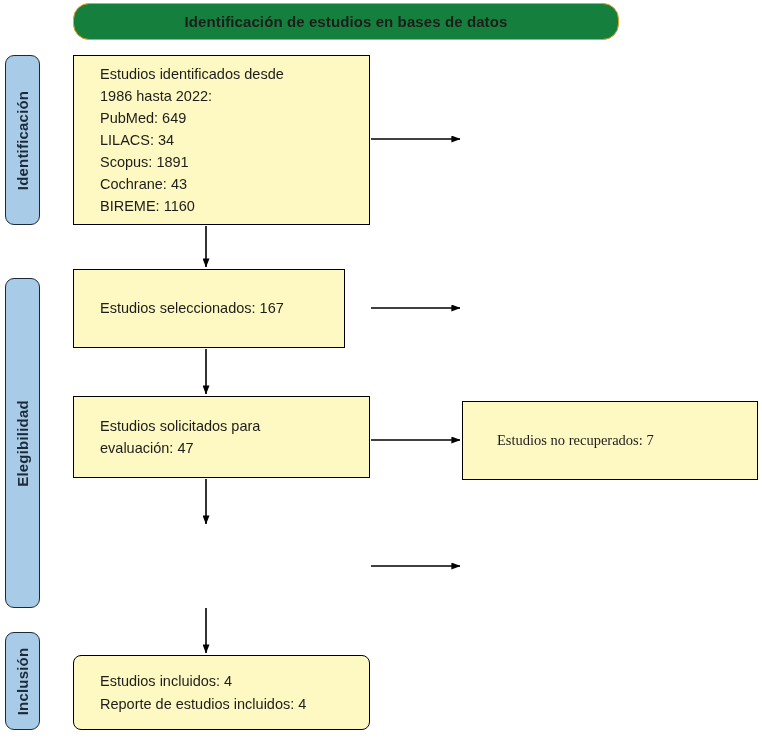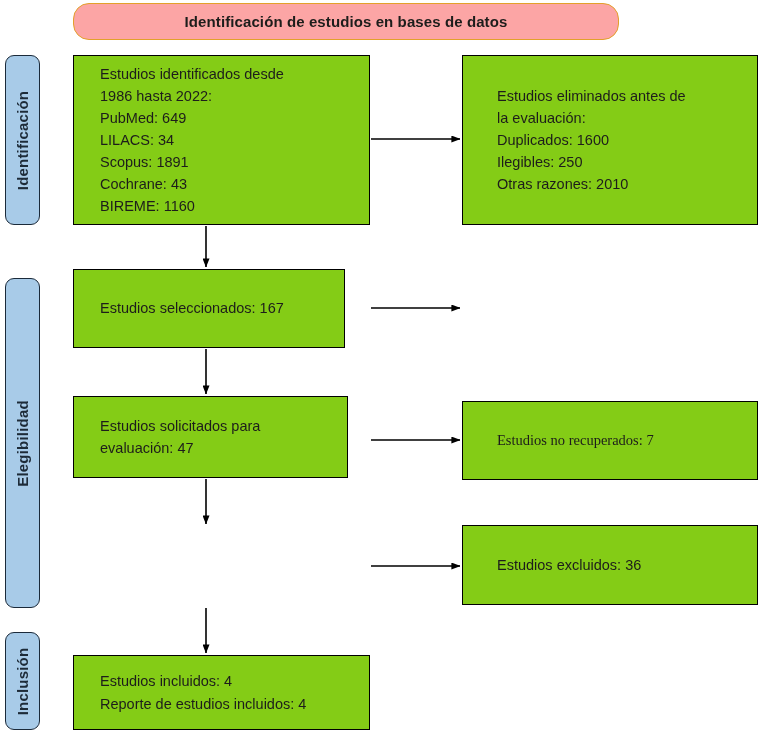--- a/index.html
+++ b/index.html
@@ -20,21 +20,21 @@
     overflow: hidden;
   }
 
   
   .header-banner {
     position: absolute;
     left: 73px;
     top: 3px;
     width: 546px;
     height: 37px;
-    background: #fca5a5;
+    background: #15803d;
     border: 1px solid #E3A02B;
     border-radius: 16px;
     box-sizing: border-box;
     display: flex;
     align-items: center;
     justify-content: center;
     color: #1d1d1b;
     font-size: 15px;
     font-weight: bold;
     letter-spacing: 0.1px;
@@ -61,40 +61,40 @@
     color: #1d2b38;
     letter-spacing: 0.2px;
   }
   #tab-identificacion { top: 55px;  height: 170px; }
   #tab-elegibilidad   { top: 278px; height: 330px; }
   #tab-inclusion      { top: 632px; height: 98px;  }
 
   
   .flow-box {
     position: absolute;
-    background: #84cc16;
+    background: #fef9c3;
     border: 1.5px solid #000000;
     box-sizing: border-box;
     display: flex;
     align-items: center;
   }
   .flow-box .box-text {
     padding: 0 0 0 26px;
     font-size: 14.5px;
     line-height: 1.52;
     color: #1d1d1b;
     white-space: pre-line;
   }
 
   
   #box-identified   { left: 73px; top: 55px;  width: 297px; height: 170px; }
   #box-screened     { left: 73px; top: 269px; width: 272px; height: 79px;  }
-  #box-sought       { left: 73px; top: 396px; width: 275px; height: 82px;  }
+  #box-sought       { left: 73px; top: 396px; width: 297px; height: 82px;  }
   #box-assessed     { left: 73px; top: 526px; width: 297px; height: 81px;  }
-  #box-included     { left: 73px; top: 655px; width: 297px; height: 75px;  }
+  #box-included     { left: 73px; top: 655px; width: 297px; height: 75px; border-radius: 8px;  }
 
   
   #box-removed      { left: 462px; top: 55px;  width: 296px; height: 170px; }
   #box-excluded-1   { left: 462px; top: 269px; width: 296px; height: 79px;  }
   #box-notretrieved { left: 462px; top: 401px; width: 296px; height: 79px; font-family: Liberation Serif, serif;  }
   #box-excluded-2   { left: 462px; top: 525px; width: 296px; height: 80px;  }
 
   #box-removed .box-text,
   #box-excluded-1 .box-text,
   #box-notretrieved .box-text,
@@ -146,36 +146,26 @@
     <span class="box-text">Estudios solicitados para
 evaluación: 47</span>
   </div>
 
 
   <div class="flow-box" id="box-included">
     <span class="box-text">Estudios incluidos: 4
 Reporte de estudios incluidos: 4</span>
   </div>
 
-  <div class="flow-box" id="box-removed">
-    <span class="box-text">Estudios eliminados antes de
-la evaluación:
-Duplicados: 1600
-Ilegibles: 250
-Otras razones: 2010</span>
-  </div>
 
 
   <div class="flow-box" id="box-notretrieved">
     <span class="box-text">Estudios no recuperados: 7</span>
   </div>
 
-  <div class="flow-box" id="box-excluded-2">
-    <span class="box-text">Estudios excluidos: 36</span>
-  </div>
 
   <div class="connector" style="left:0;top:0;width:762px;height:738px;">
     <svg width="762" height="738" viewBox="0 0 762 738" xmlns="http://www.w3.org/2000/svg">
       <defs>
         <marker id="arrowhead" markerWidth="9" markerHeight="7" refX="8.6" refY="3.5" orient="auto" markerUnits="userSpaceOnUse">
           <polygon points="0 0, 9 3.5, 0 7" fill="#000000"></polygon>
         </marker>
       </defs>
 
       <line x1="371" y1="139" x2="460" y2="139" stroke="#000000" stroke-width="1.6" marker-end="url(#arrowhead)"></line>

